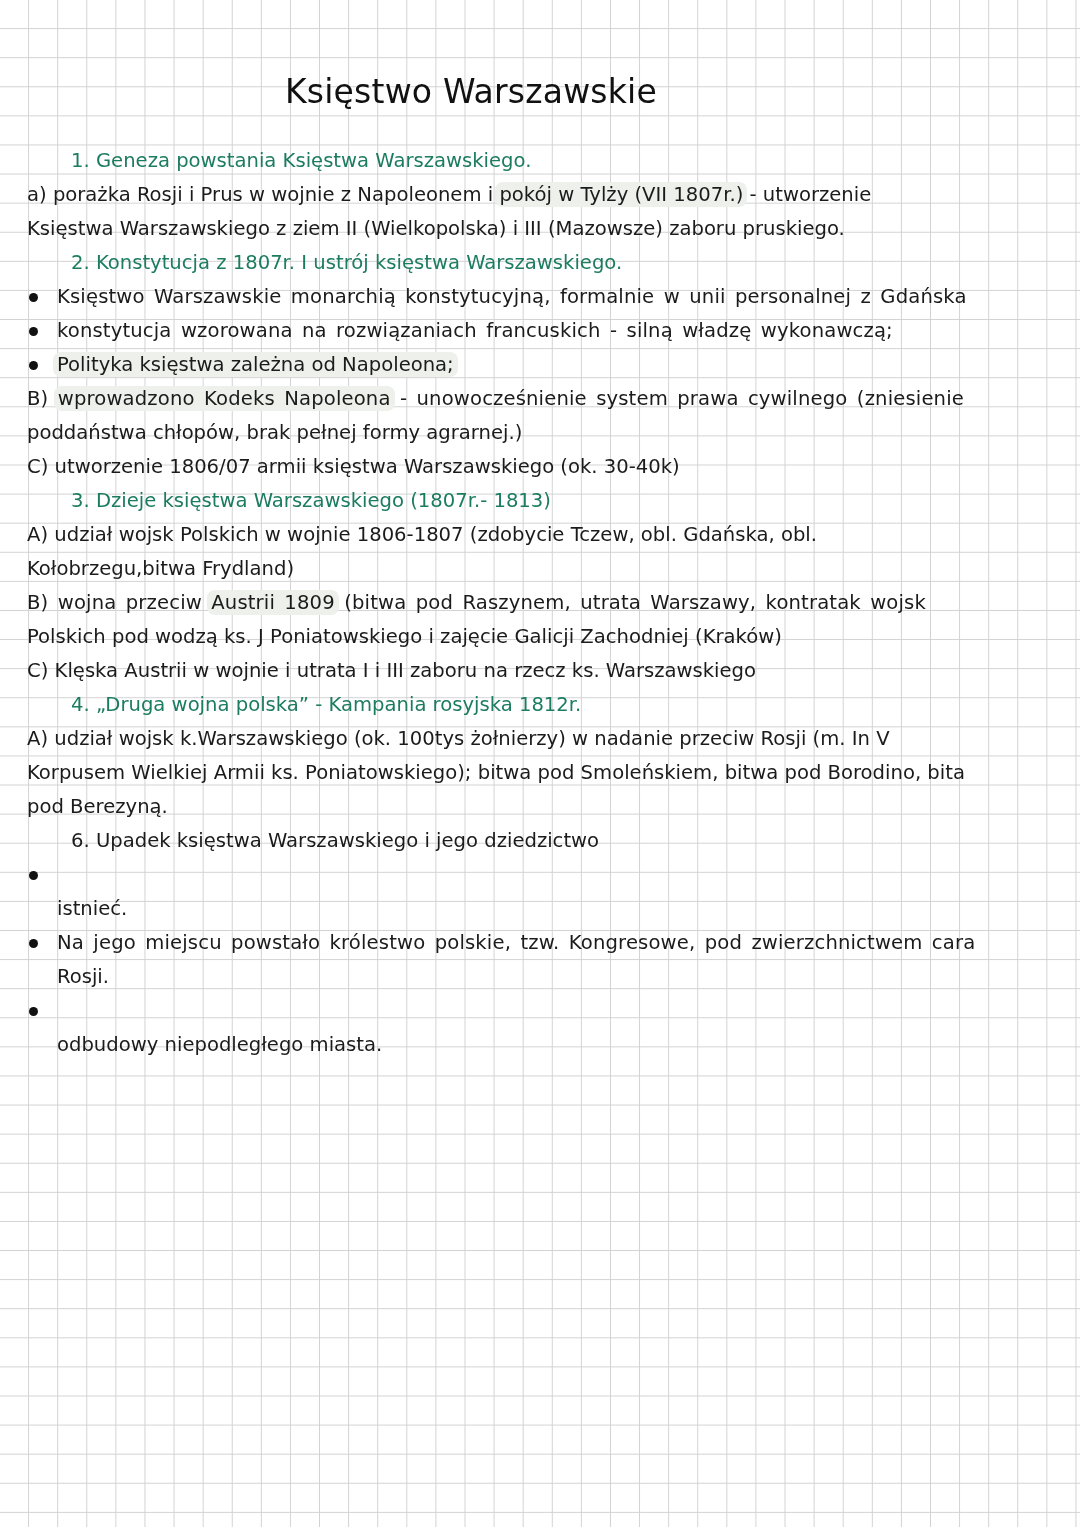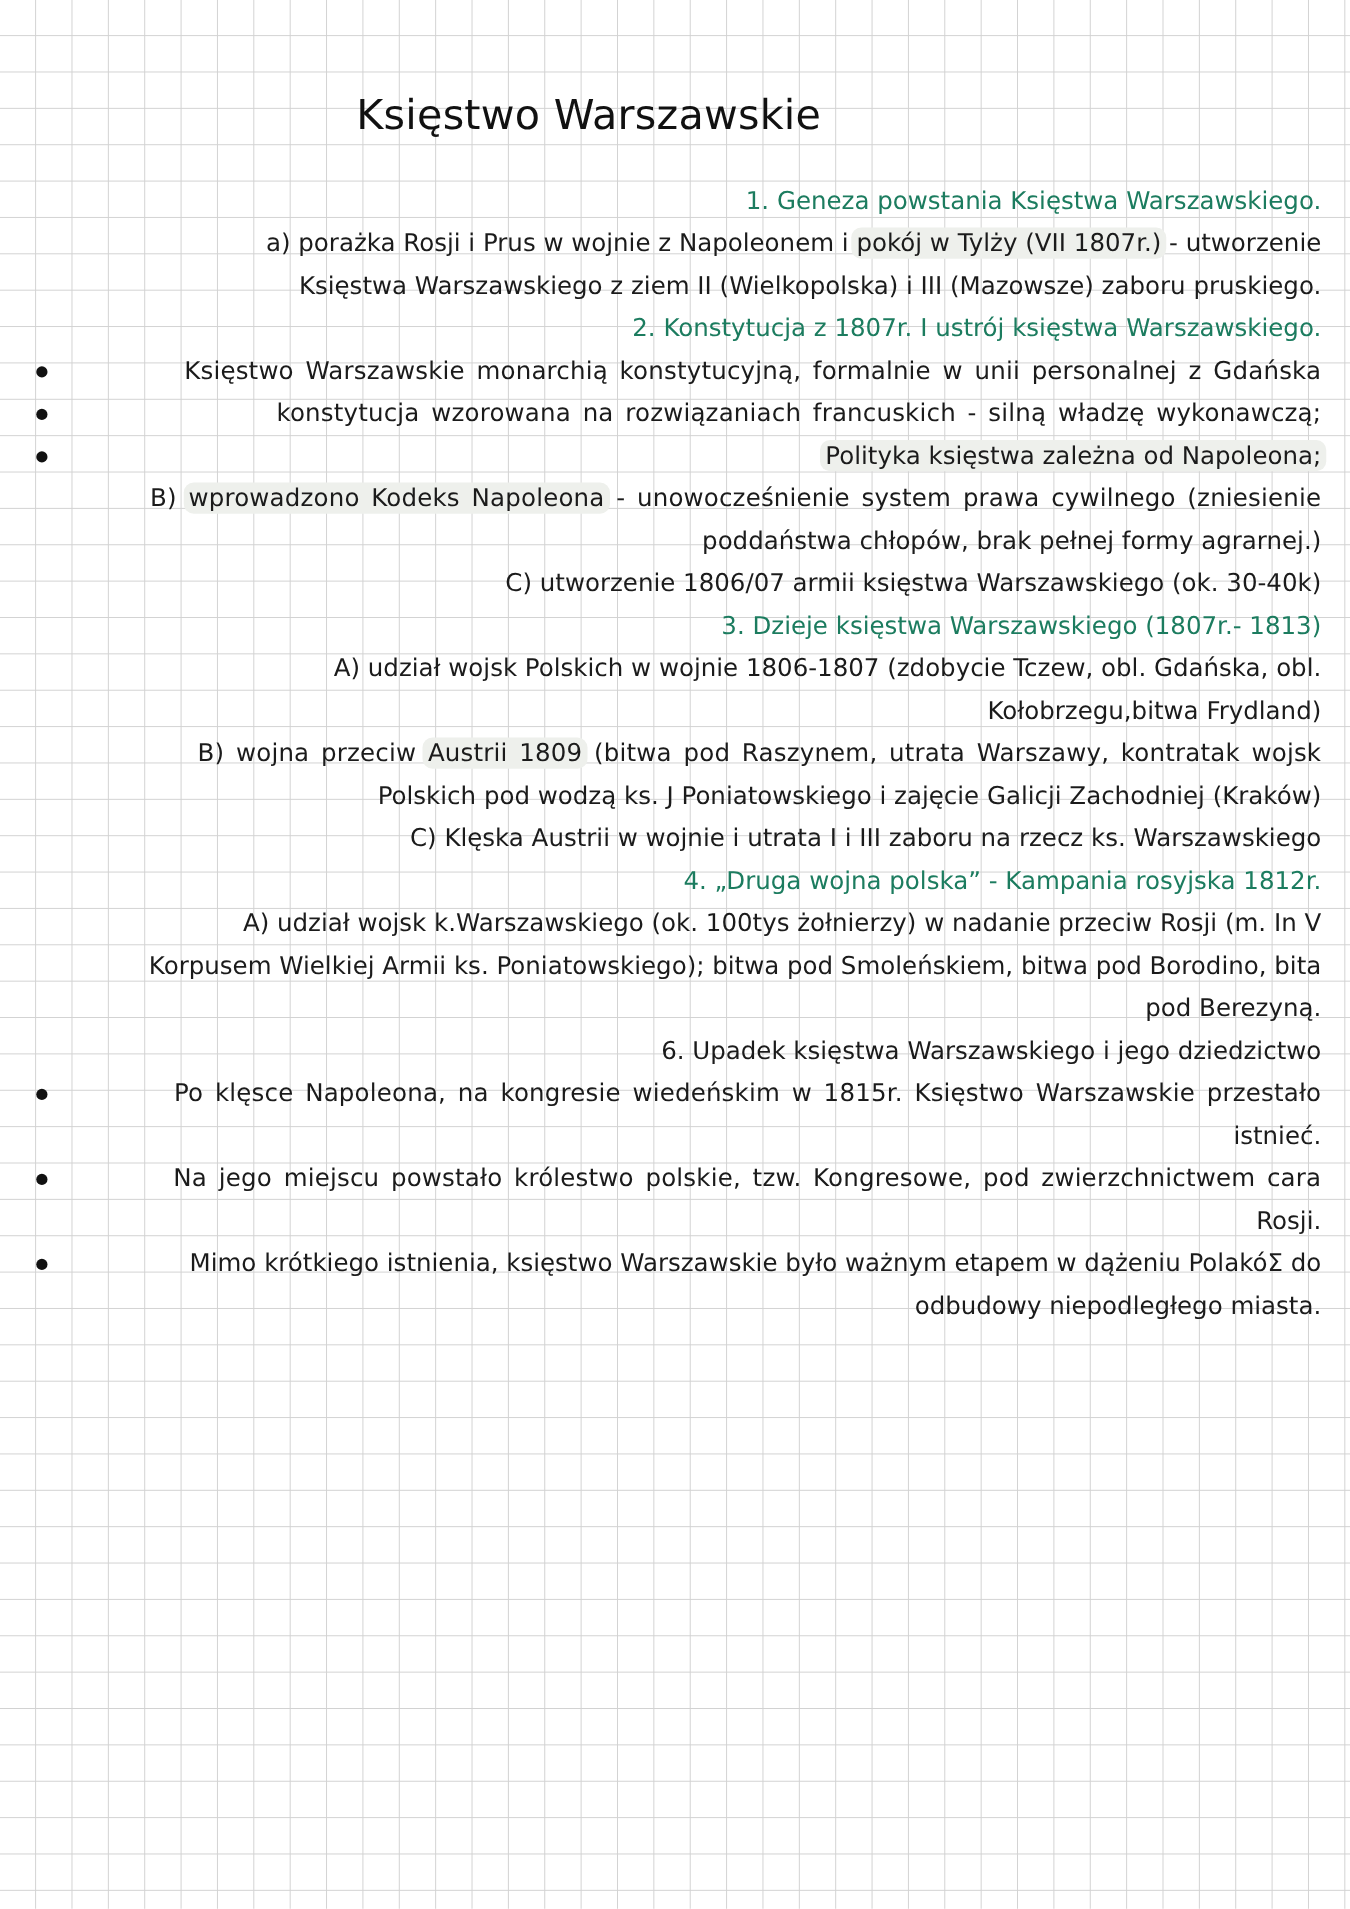--- a/index.html
+++ b/index.html
@@ -18,21 +18,20 @@
     background-size: 29.1px 29.1px;
     background-position: -1px -1px;
     font-family: "DejaVu Sans", sans-serif;
     color: #1b1b1b;
   }
   .page {
     position: absolute;
     left: 0; top: 0;
     width: 1080px;
     height: 1527px;
-    text-align: right;
   }
   .title {
     position: absolute;
     left: 285px;
     top: 70px;
     font-size: 33px;
     line-height: 44px;
     color: #111111;
     letter-spacing: 0.2px;
     white-space: nowrap;
@@ -118,28 +117,26 @@
     <div class="line">C) Klęska Austrii w wojnie i utrata I i III zaboru na rzecz ks. Warszawskiego</div>
 
     <div class="line heading">4. „Druga wojna polska” - Kampania rosyjska 1812r.</div>
     <div class="line">A) udział wojsk k.Warszawskiego (ok. 100tys żołnierzy) w nadanie przeciw Rosji (m. In V</div>
     <div class="line">Korpusem Wielkiej Armii ks. Poniatowskiego); bitwa pod Smoleńskiem, bitwa pod Borodino, bita</div>
     <div class="line">pod Berezyną.</div>
 
     <div class="line heading plain">6. Upadek księstwa Warszawskiego i jego dziedzictwo</div>
     <div class="line bullet-line justify-wide">
       <span class="bullet-dot"></span>
-      <span> Po klęsce Napoleona, na kongresie wiedeńskim w 1815r. Księstwo Warszawskie przestało</span>
     </div>
     <div class="line indent">istnieć.</div>
     <div class="line bullet-line justify-wide">
       <span class="bullet-dot"></span>
       <span>Na jego miejscu powstało królestwo polskie, tzw. Kongresowe, pod zwierzchnictwem cara</span>
     </div>
     <div class="line indent">Rosji.</div>
     <div class="line bullet-line">
       <span class="bullet-dot"></span>
-      <span>Mimo krótkiego istnienia, księstwo Warszawskie było ważnym etapem w dążeniu PolakóΣ do</span>
     </div>
     <div class="line indent">odbudowy niepodległego miasta.</div>
 
   </div>
 </div>
 
 </body></html>

